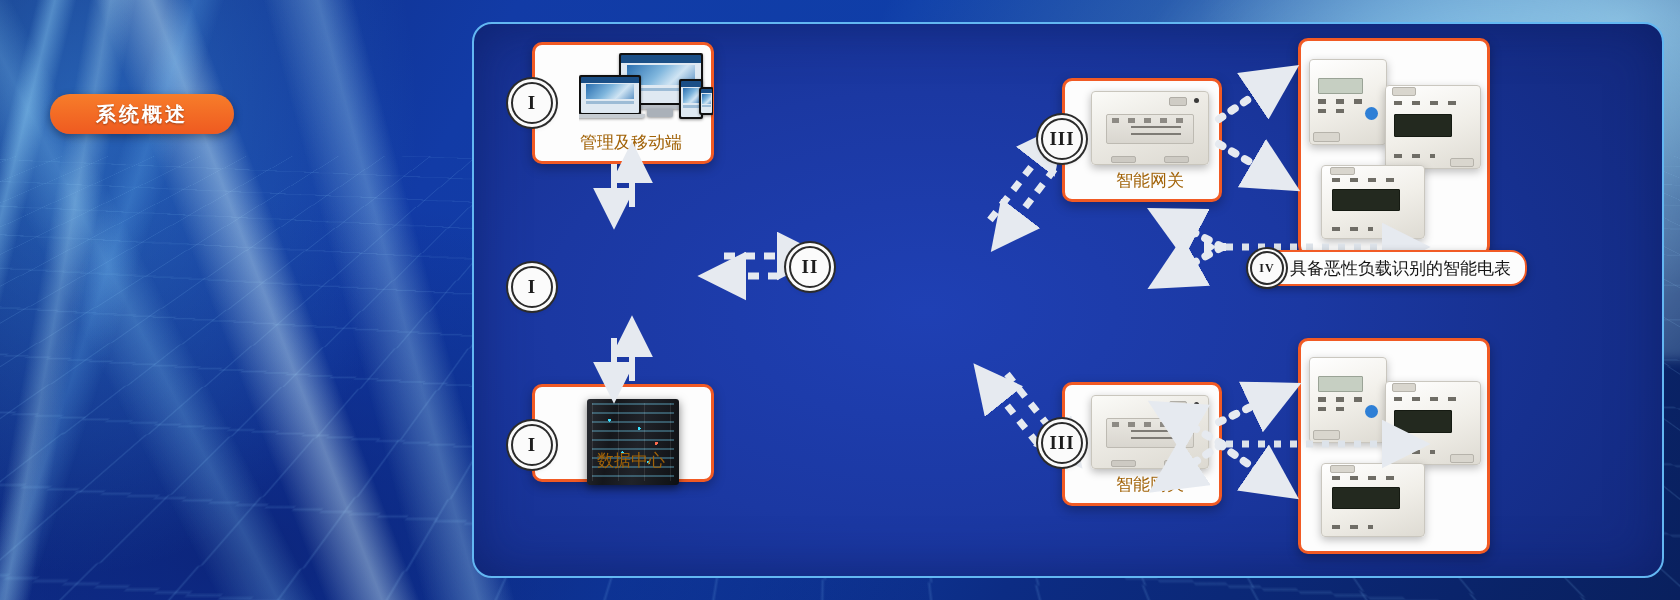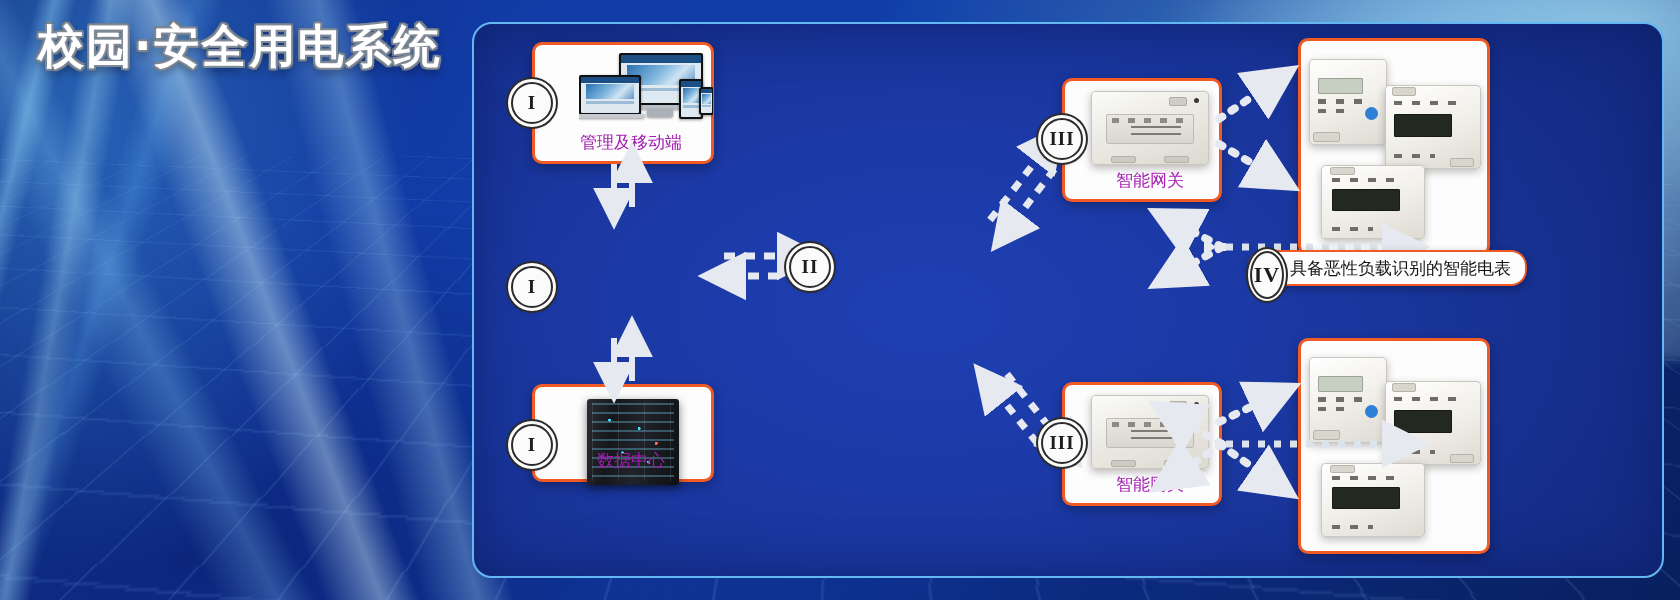--- a/index.html
+++ b/index.html
@@ -100,21 +100,21 @@
     position: absolute;
     background: #fdfdfd;
     border: 3px solid #f15a24;
     border-radius: 10px;
     box-shadow: 0 4px 12px rgba(0,0,0,.3);
   }
   .card-label {
     position: absolute; left: 0; right: 0; bottom: 8px;
     text-align: center;
     font-family: "DejaVu Sans", sans-serif;
-    font-size: 17px; color: #a21caf; line-height: 22px;
+    font-size: 17px; color: #a16207; line-height: 22px;
     font-weight: 500;
     padding-left: 16px;
   }
   .card-label.two { bottom: 6px; }
 
   
   .badge {
     position: absolute;
     width: 42px; height: 42px; border-radius: 50%;
     background: #fbfbfb;
@@ -321,22 +321,24 @@
 <body>
 
 <div id="bg">
   <div id="bg-mesh"></div>
   <div id="bg-streaks"></div>
   <div id="bg-glow-tr"></div>
 </div>
 
 <div id="left">
 
-  <h1 id="title">校园·安全用电系统</h1>
-
+
+  <div id="pill">
+    <span>系统概述</span>
+  </div>
 
 </div>
 
 <div id="panel">
 
   <div class="conn" style="left:0;top:0;width:1192px;height:556px;">
     <svg width="1192" height="556" viewBox="0 0 1192 556">
       <defs>
         <marker id="ahW" markerWidth="7" markerHeight="7" refX="3.2" refY="3.5" orient="auto">
           <path d="M0,0 L7,3.5 L0,7 z" fill="#e6eaf0"></path>
@@ -494,13 +496,13 @@
       <div class="meter-row" style="left:10%;bottom:10%;width:40%;height:4px;"></div>
       <div class="meter-terminal" style="left:8%;top:1%;width:24%;height:12%;"></div>
     </div>
   </div>
 
 </div>
 
 <div id="iv-tag">
   <span>具备恶性负载识别的智能电表</span>
 </div>
-<div class="badge" style="position:absolute;left:1250px;top:251px;width:34px;height:48px;font-size:22px;box-shadow:0 0 0 2px #fbfbfb,0 0 0 4px #2b2b2b,0 2px 5px rgba(0,0,0,.3);z-index:9;">IV</div>
+<div class="badge" style="position:absolute;left:1250px;top:251px;width:34px;height:34px;font-size:12px;box-shadow:0 0 0 2px #fbfbfb,0 0 0 4px #2b2b2b,0 2px 5px rgba(0,0,0,.3);z-index:9;">IV</div>
 
 </body></html>

